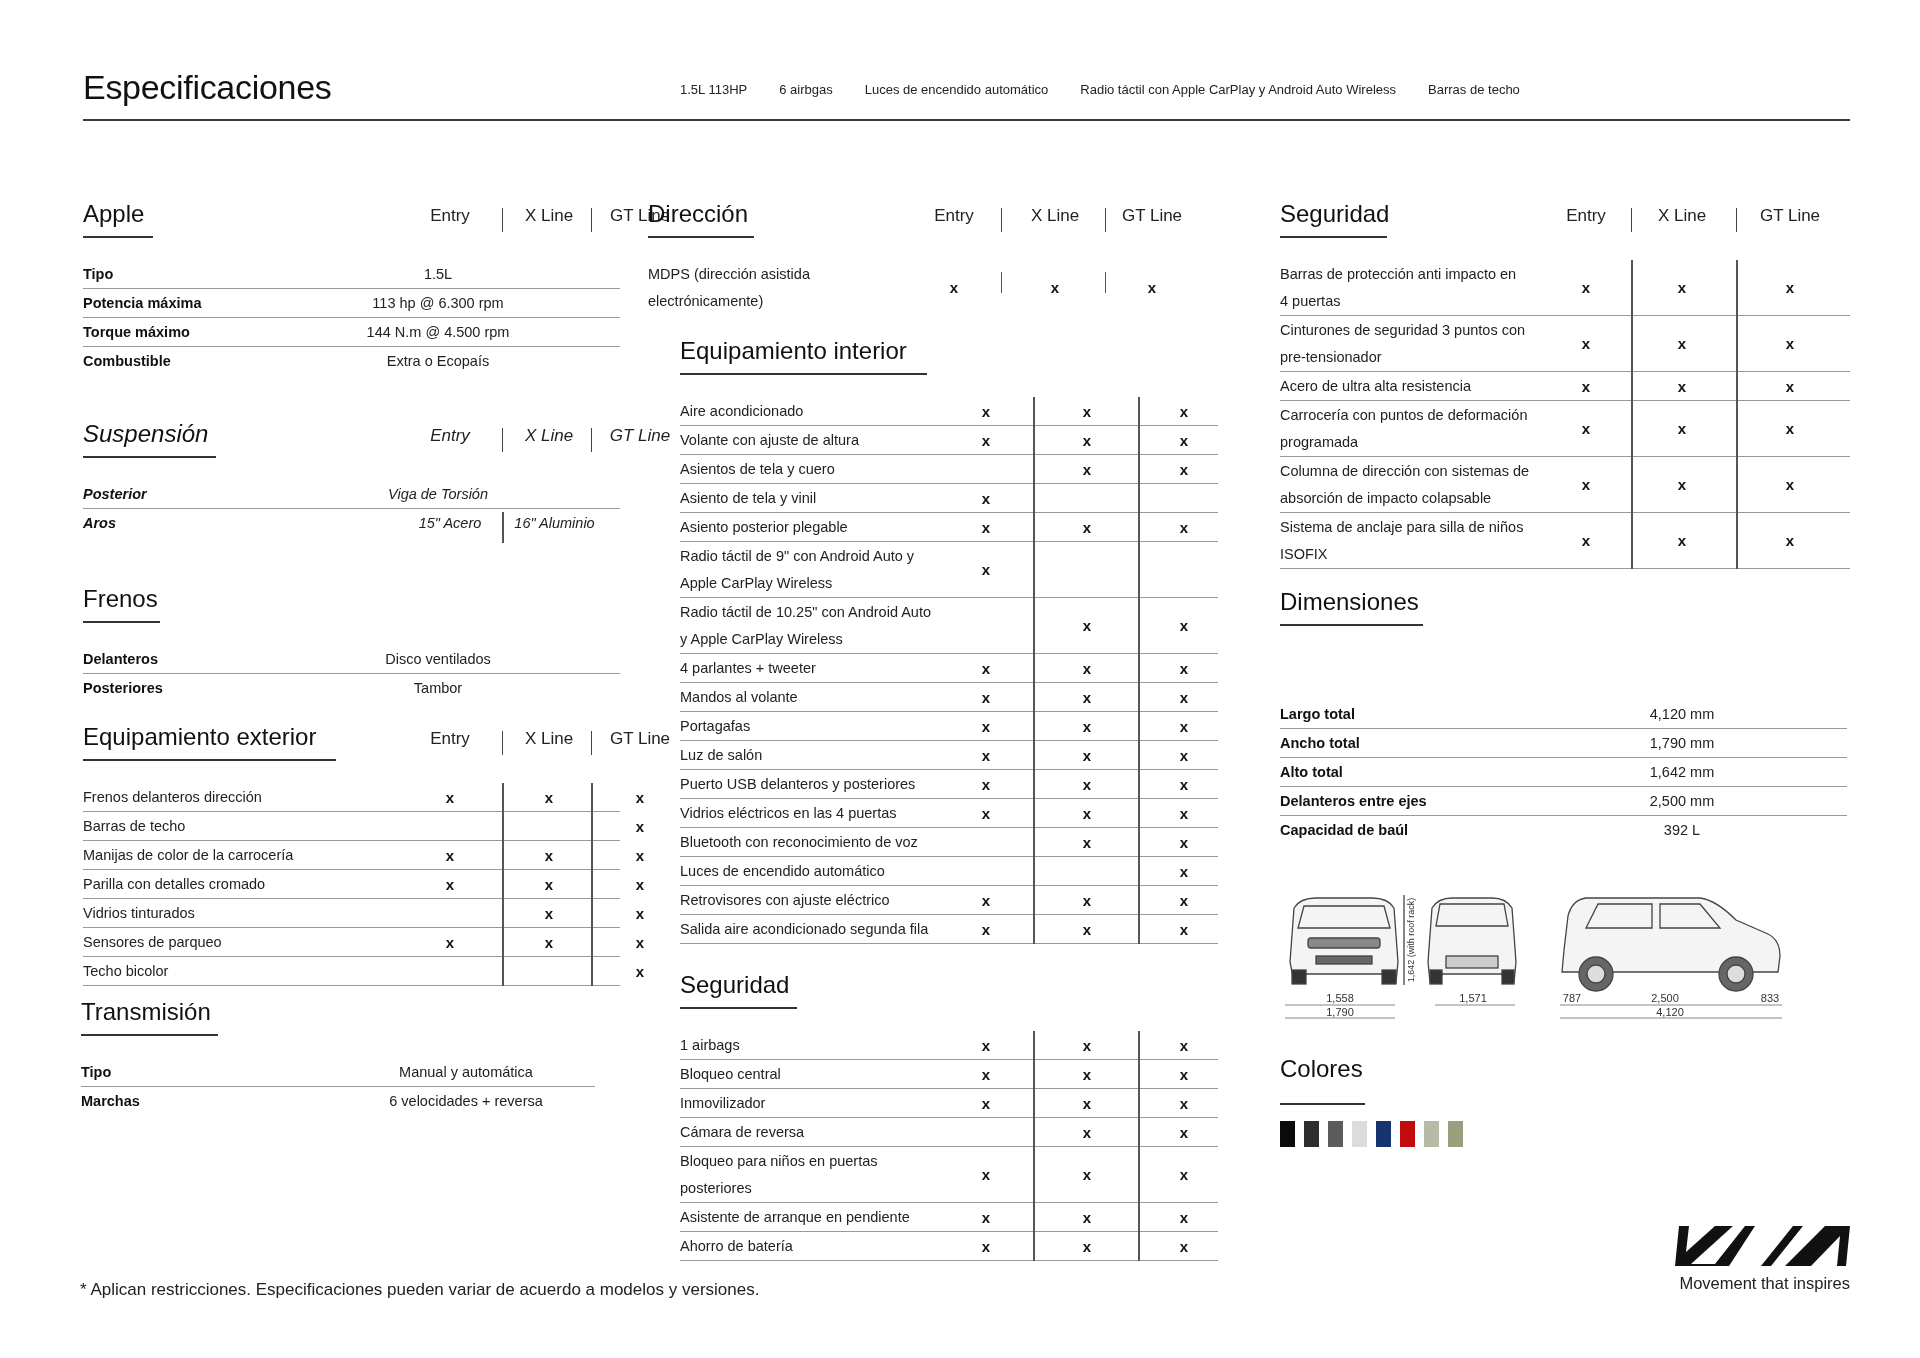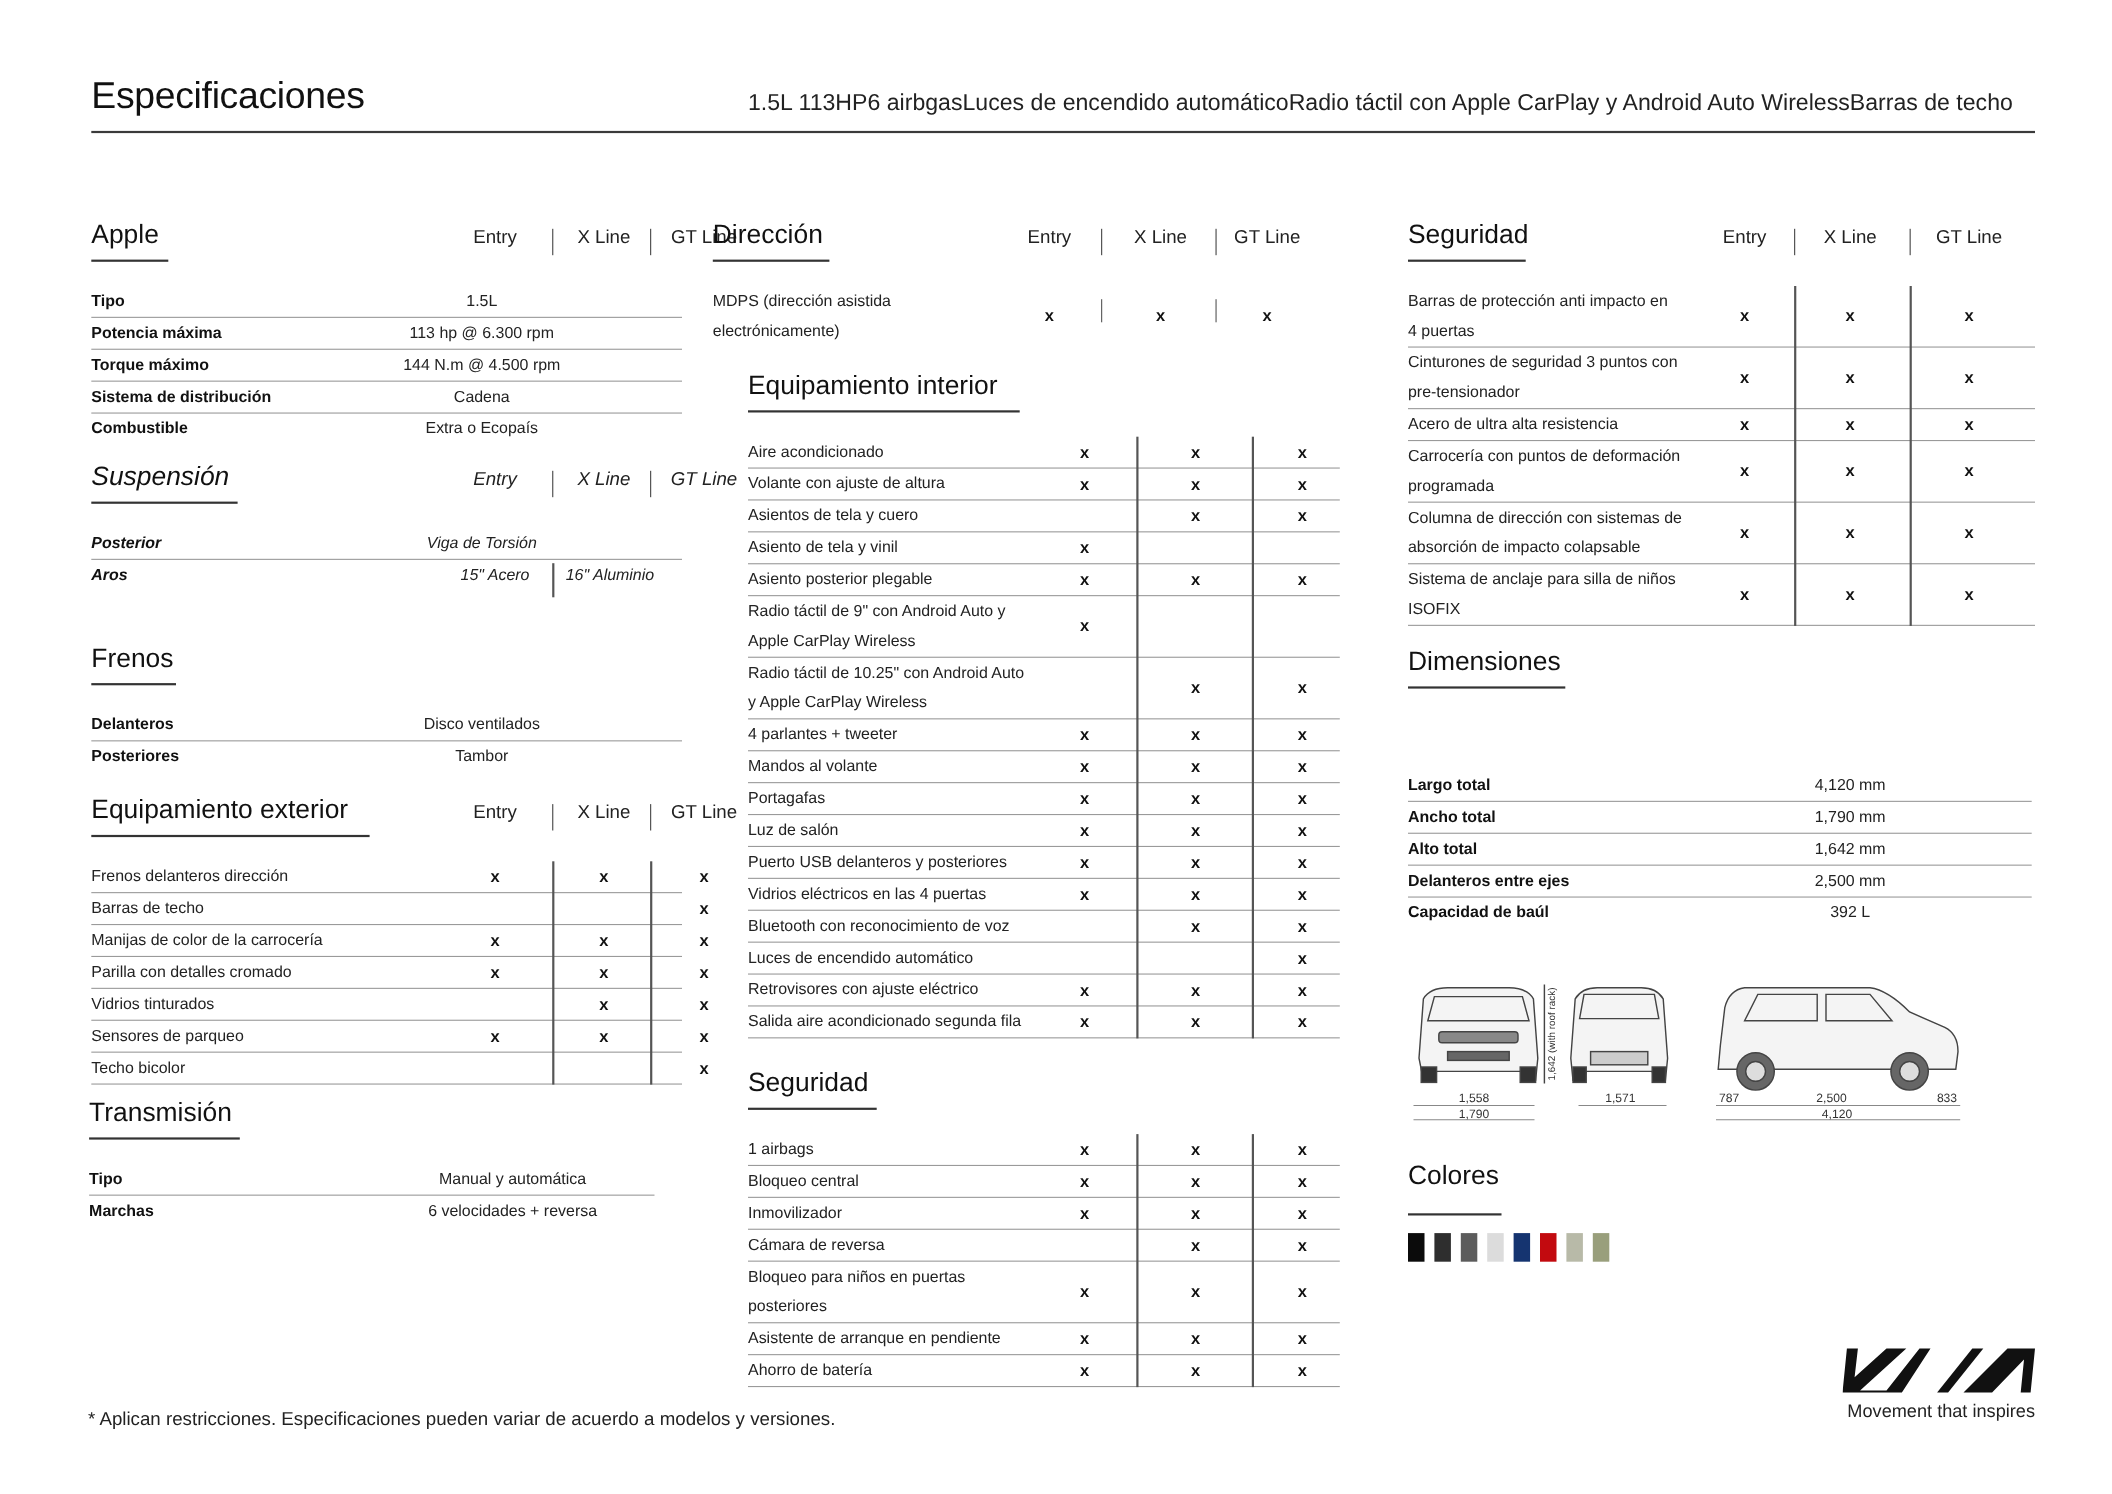--- a/index.html
+++ b/index.html
@@ -1,20 +1,20 @@
 <!DOCTYPE html>
 <html><head>
 <meta charset="utf-8">
 <style>
   * { box-sizing: border-box; margin: 0; padding: 0; }
   html, body { width: 1920px; height: 1358px; background: #ffffff; overflow: hidden; }
   body { position: relative; font-family: "Liberation Sans", "DejaVu Sans", sans-serif; color: #1a1a1a; }
 
   .page-title { position: absolute; left: 83px; top: 68px; font-size: 34px; font-weight: 500; letter-spacing: -0.3px; color: #111; }
-  .highlights { position: absolute; left: 680px; top: 82px; display: flex; font-size: 21px; color: #222; }
+  .highlights { position: absolute; left: 680px; top: 82px; display: flex; gap: 32px; font-size: 13px; color: #222; }
   .header-rule { position: absolute; left: 83px; top: 119px; width: 1767px; height: 2px; background: #3a3a3a; }
 
   .section { position: absolute; }
   .sec-head { position: relative; height: 60px; }
   .sec-title { position: absolute; left: 0; top: 0; font-size: 24px; font-weight: 500; color: #111; white-space: nowrap; }
   .sec-underline { position: absolute; left: 0; top: 36px; height: 2px; background: #333; }
   .trim-heads { position: absolute; top: 6px; font-size: 17px; color: #222; }
   .trim-heads span { position: absolute; white-space: nowrap; transform: translateX(-50%); }
   .trim-sep { position: absolute; top: 2px; width: 1px; height: 24px; background: #444; }
 
@@ -65,24 +65,20 @@
         <div class="lbl bold">Tipo</div>
         <span class="val" style="left:355px">1.5L</span>
       </div>
       <div class="row">
         <div class="lbl bold">Potencia máxima</div>
         <span class="val" style="left:355px">113 hp @ 6.300 rpm</span>
       </div>
       <div class="row">
         <div class="lbl bold">Torque máximo</div>
         <span class="val" style="left:355px">144 N.m @ 4.500 rpm</span>
-      </div>
-      <div class="row">
-        <div class="lbl bold">Sistema de distribución</div>
-        <span class="val" style="left:355px">Cadena</span>
       </div>
       <div class="row">
         <div class="lbl bold">Combustible</div>
         <span class="val" style="left:355px">Extra o Ecopaís</span>
       </div>
     </div>
   </div>
 
 <div class="section" style="left:83px; top:420px; width:537px;font-style:italic;">
     <div class="sec-head">

